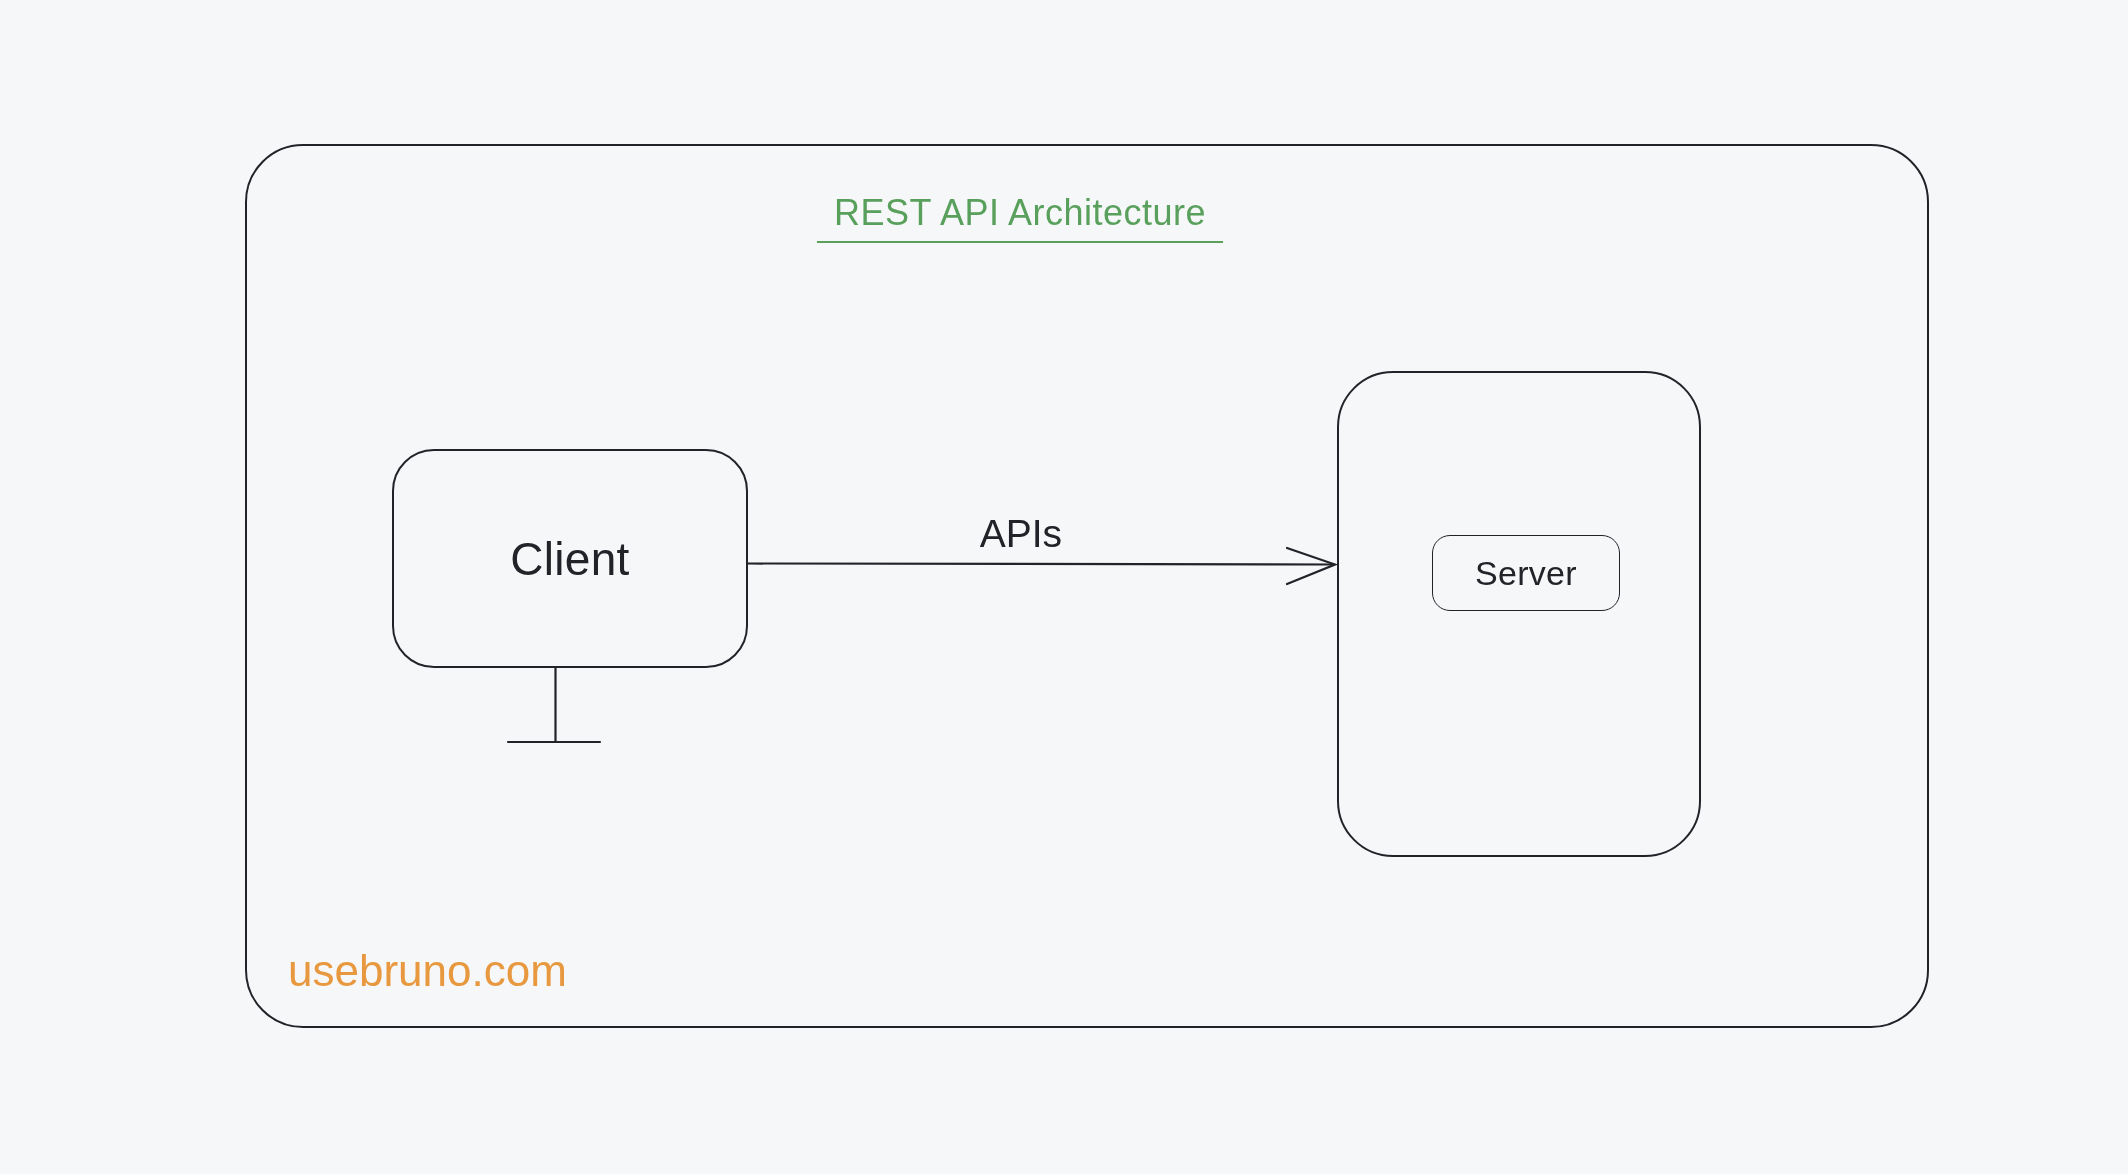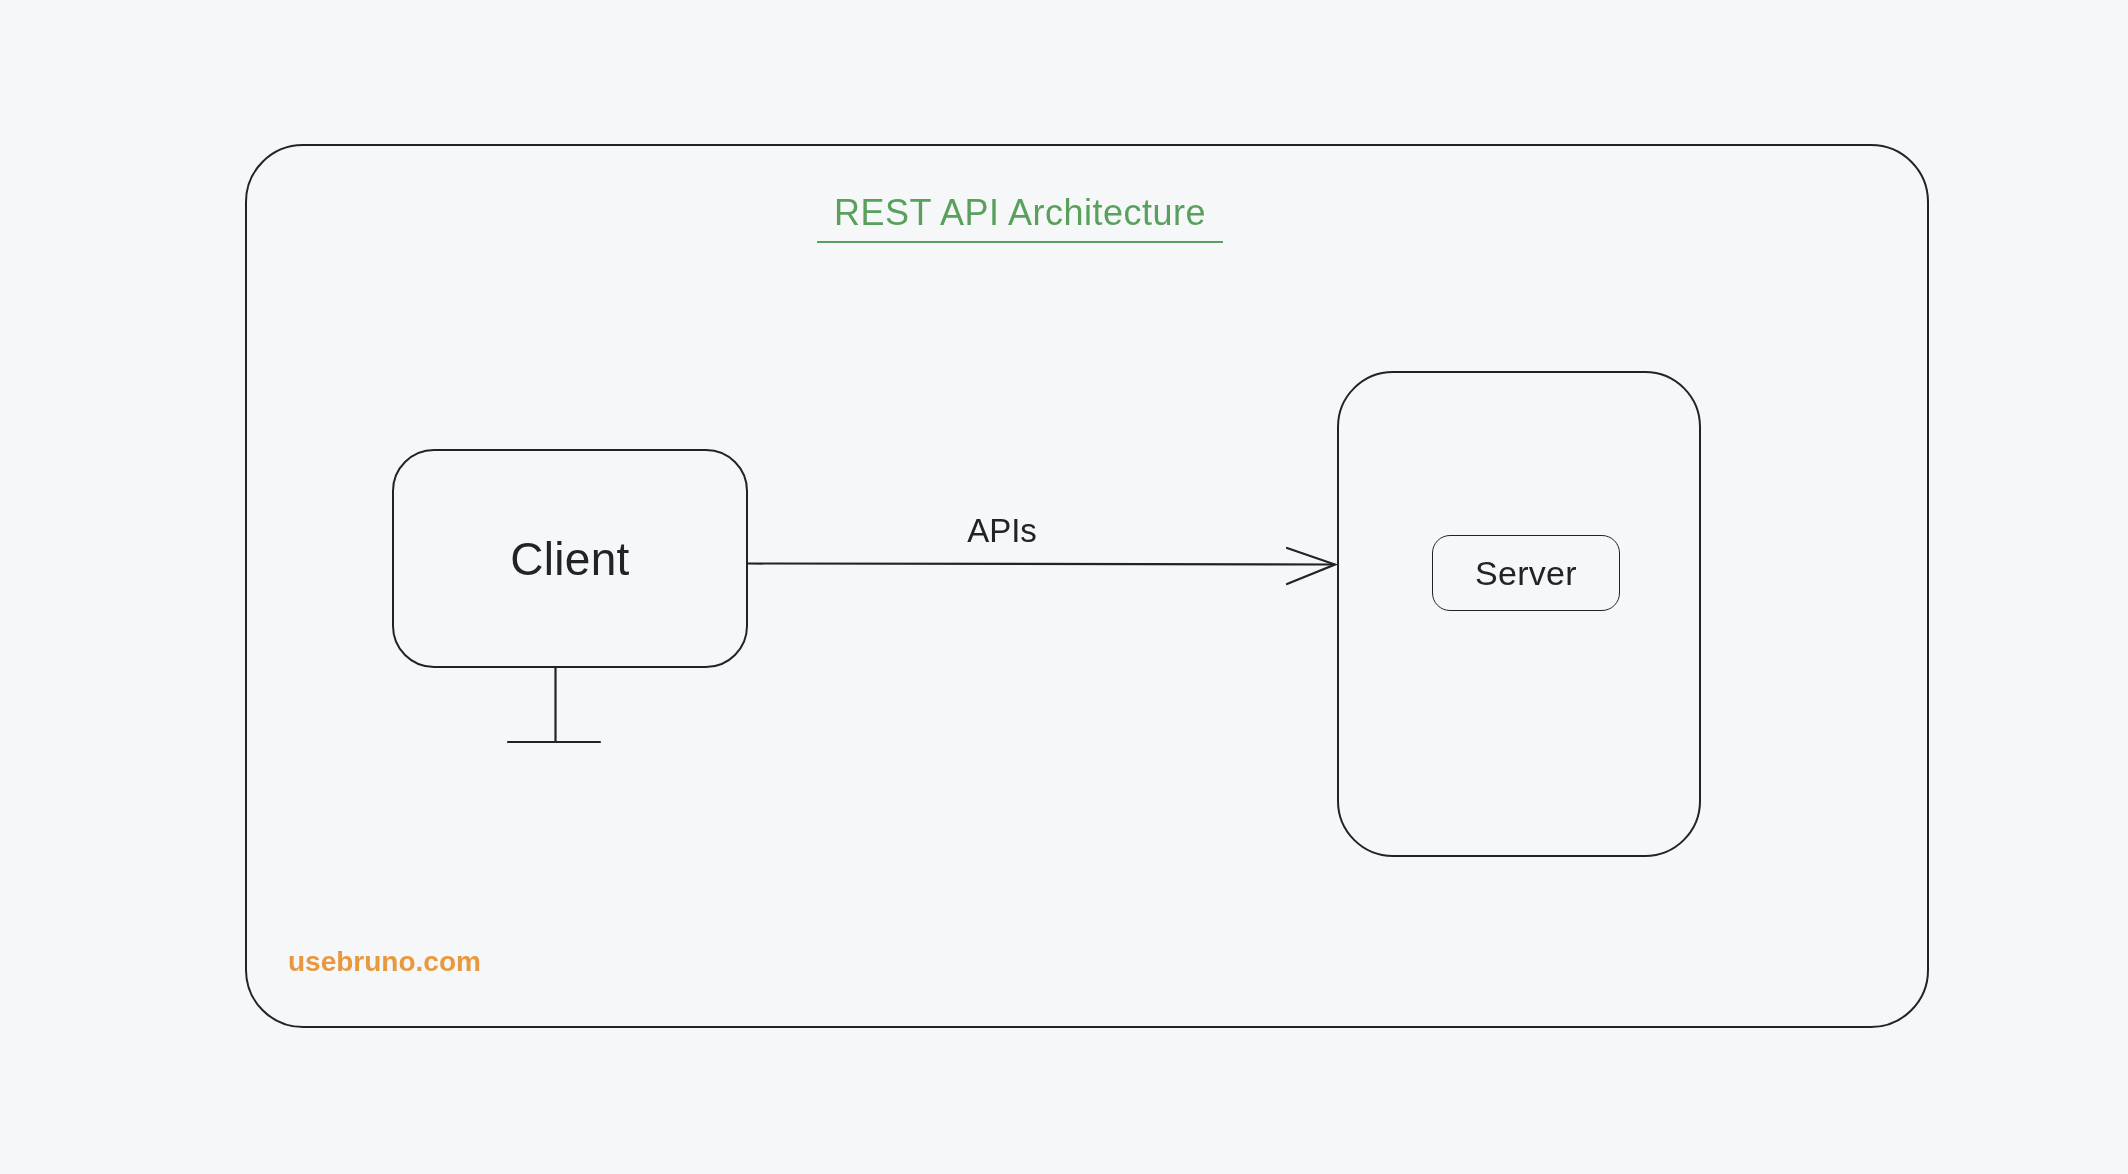--- a/index.html
+++ b/index.html
@@ -72,36 +72,36 @@
   .server-node .node-label { font-size: 34px; }
   .node-label {
     color: var(--color-stroke);
     letter-spacing: 0.3px;
     white-space: nowrap;
   }
   .edge-label {
     position: absolute;
     left: 942px; top: 512px;
     width: 120px;
-    text-align: center;
-    font-size: 33px;
+    text-align: right;
+    font-size: 39px;
     color: var(--color-stroke);
     white-space: nowrap;
   }
   .lines-overlay {
     position: absolute;
     left: 0; top: 0;
     width: 2128px; height: 1174px;
     pointer-events: none;
   }
   .footer-label {
     position: absolute;
     left: 288px; top: 946px;
-    font-size: 28px;
-    font-weight: 700;
+    font-size: 44px;
+    font-weight: 400;
     color: var(--color-footer);
     white-space: nowrap;
   }
 </style>
 </head>
 <body>
 
 <div class="canvas">
 
   <div class="frame"></div>

